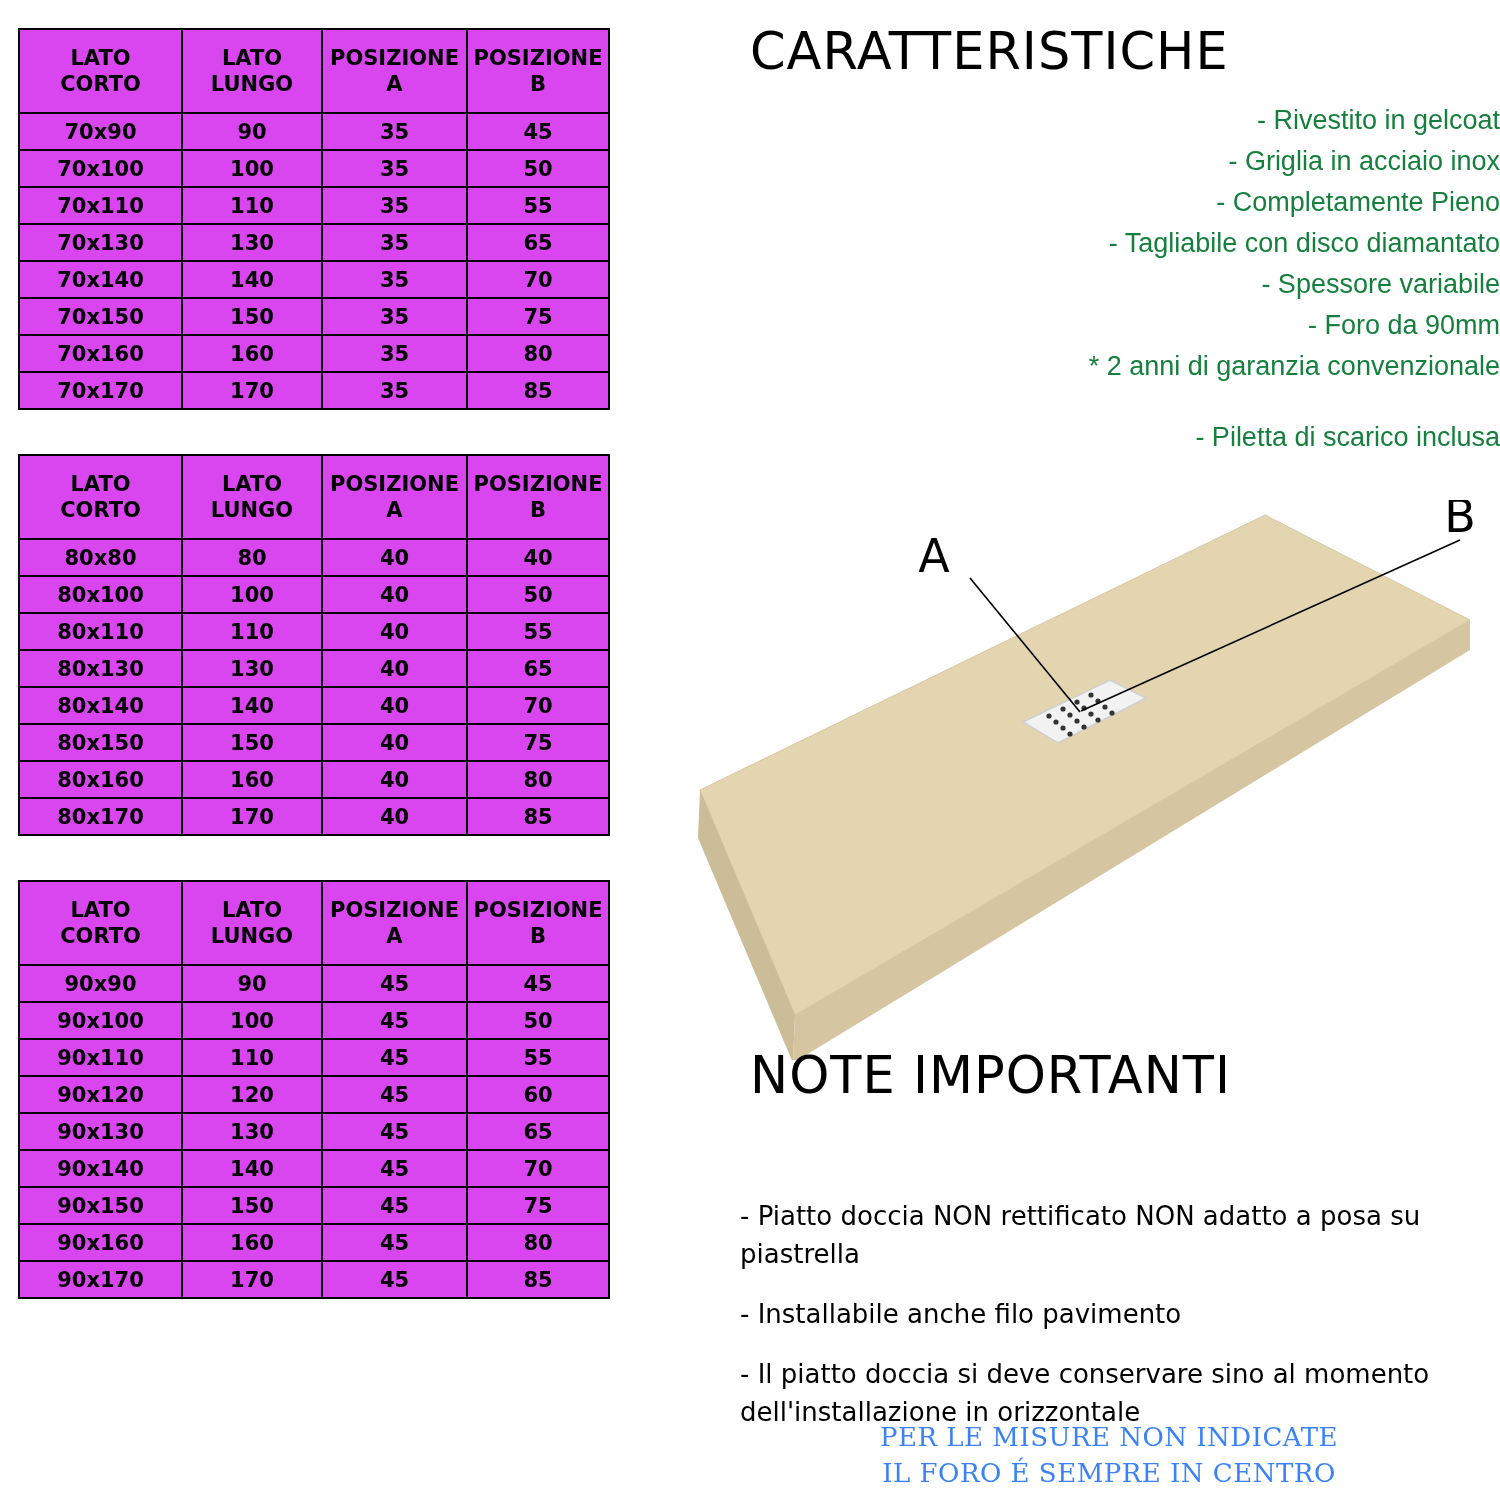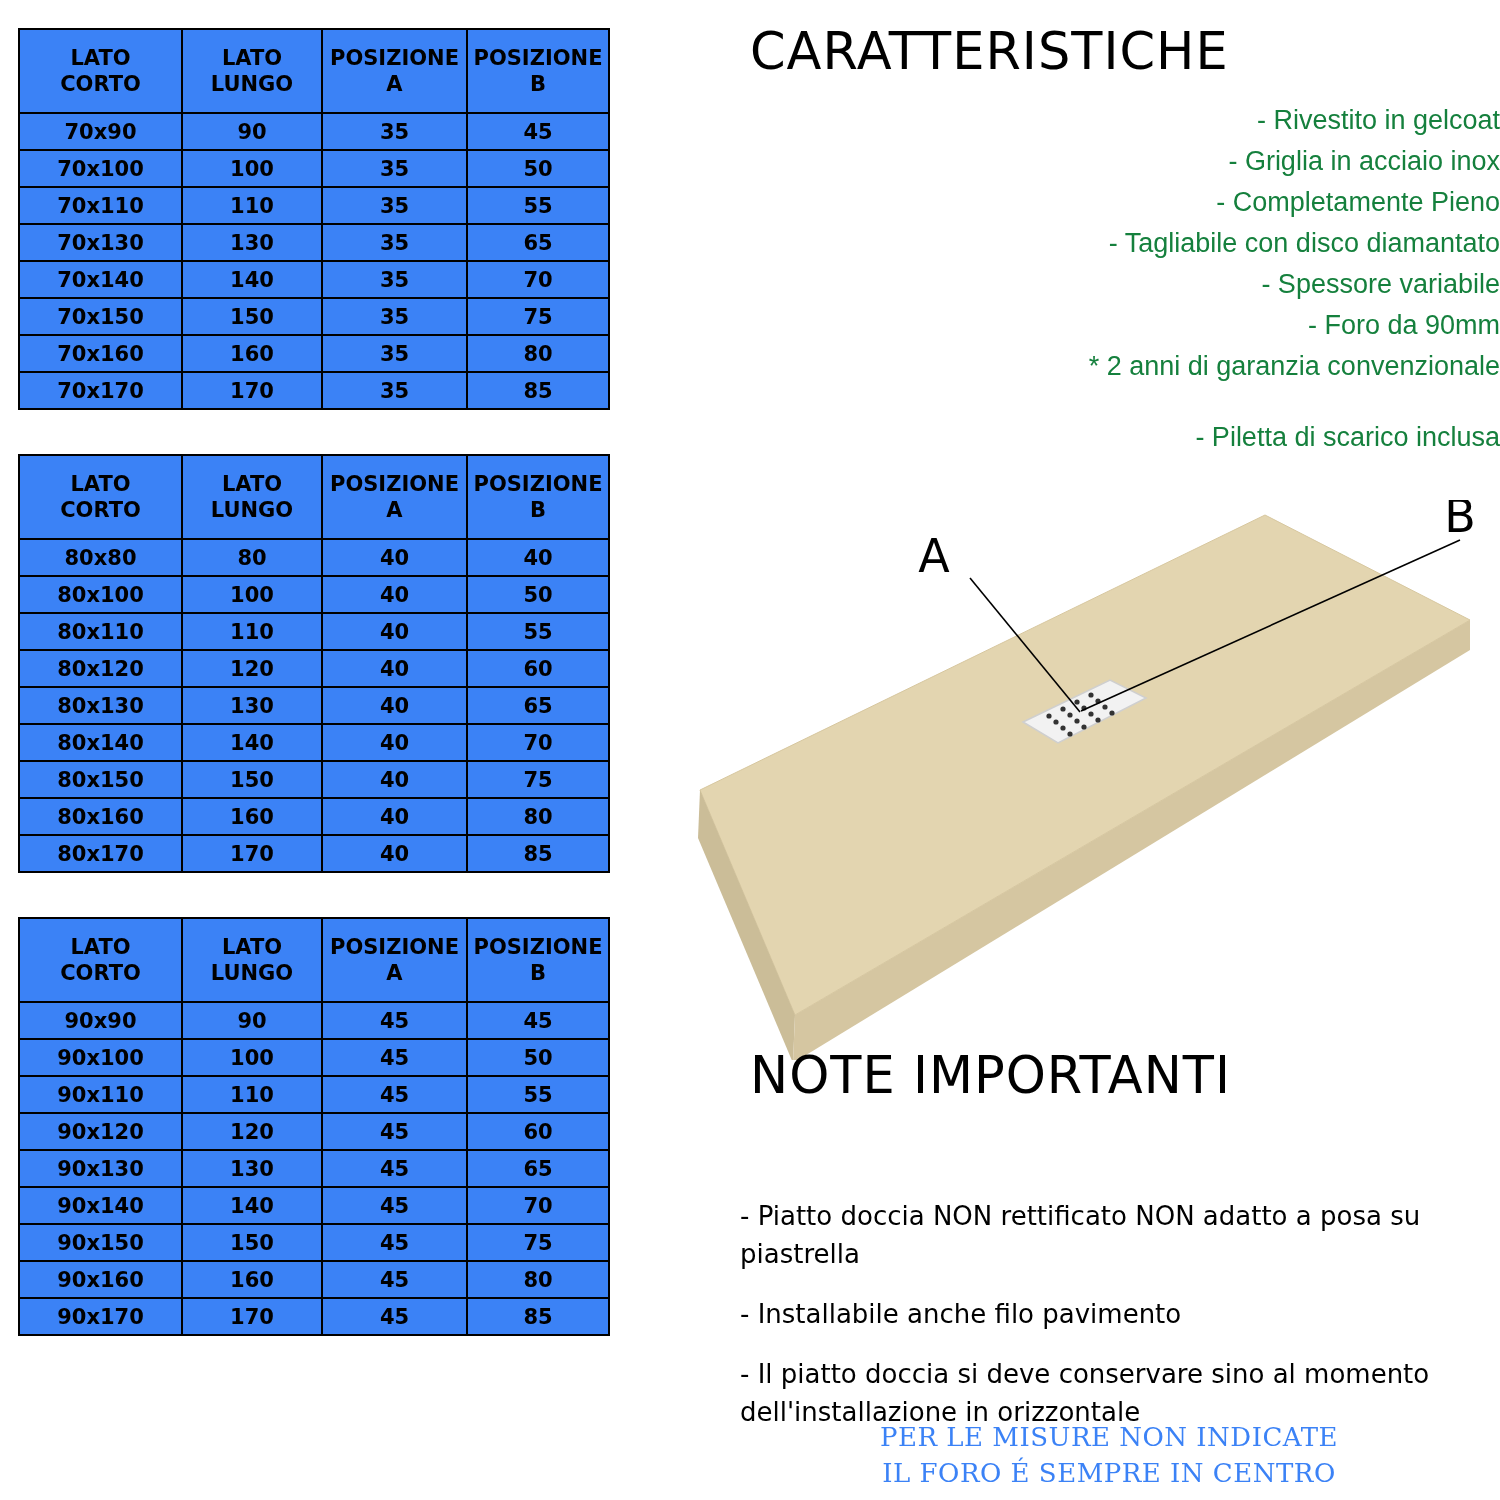--- a/index.html
+++ b/index.html
@@ -19,21 +19,21 @@
   
   .left-col {
     position: absolute;
     left: 18px; top: 28px;
     width: 590px;
   }
   table.spec {
     border-collapse: collapse;
     width: 590px;
     table-layout: fixed;
-    background: #3b82f6;
+    background: #d946ef;
   }
   table.spec td, table.spec th {
     border: 2px solid #000;
     text-align: center;
     vertical-align: middle;
     font-weight: bold;
     color: #000;
     font-family: "DejaVu Sans", sans-serif;
   }
   table.spec thead th {
@@ -239,26 +239,20 @@
           <td>80x100</td>
           <td>100</td>
           <td>40</td>
           <td>50</td>
         </tr>
         <tr>
           <td>80x110</td>
           <td>110</td>
           <td>40</td>
           <td>55</td>
-        </tr>
-        <tr>
-          <td>80x120</td>
-          <td>120</td>
-          <td>40</td>
-          <td>60</td>
         </tr>
         <tr>
           <td>80x130</td>
           <td>130</td>
           <td>40</td>
           <td>65</td>
         </tr>
         <tr>
           <td>80x140</td>
           <td>140</td>

